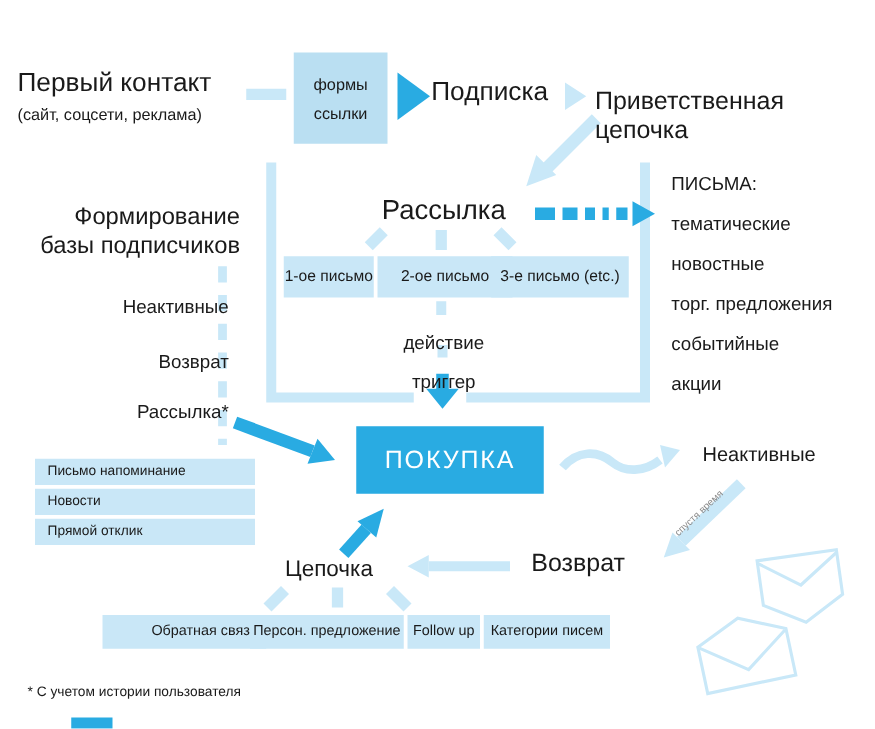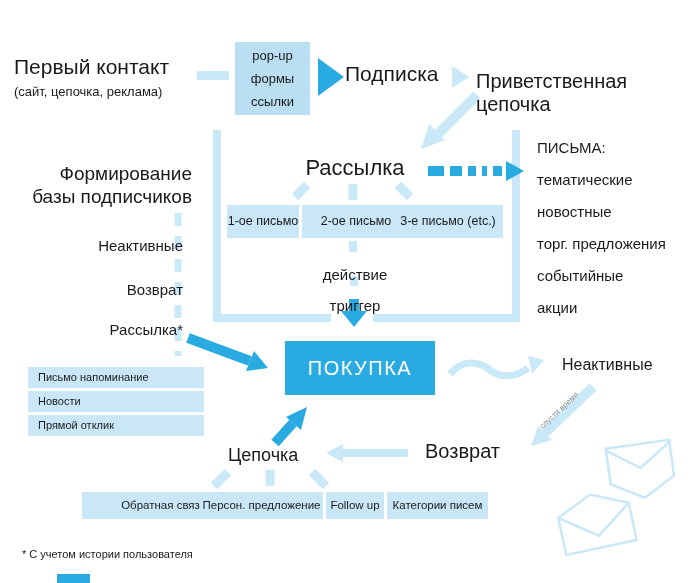--- a/index.html
+++ b/index.html
@@ -120,24 +120,23 @@
     </g>
     <g transform="translate(560,494) rotate(-12 36 28)">
       <polygon class="env" points="0,16 36,0 72,16 72,54 0,54"></polygon>
       <polyline class="envline" points="1,17 36,42 71,17"></polyline>
     </g>
 
     <rect class="fa" x="57" y="574" width="33" height="9"></rect>
   </svg>
 
   <div class="abs h1" style="left:14px;top:55px;">Первый контакт</div>
-  <div class="abs sub" style="left:14px;top:84px;">(сайт, цепочка, реклама)</div>
+  <div class="abs sub" style="left:14px;top:84px;">(сайт, соцсети, реклама)</div>
 
   <div class="abs popup-box">
-    <div>pop-up</div>
     <div>формы</div>
     <div>ссылки</div>
   </div>
 
   <div class="abs h1" style="left:345px;top:62px;">Подписка</div>
   <div class="abs welcome">Приветственная цепочка</div>
 
   <div class="abs mail-title">Рассылка</div>
   <div class="abs letterbox" style="left:227px;width:72px;">1-ое письмо</div>
   <div class="abs letterbox" style="left:302px;width:108px;">2-ое письмо</div>

